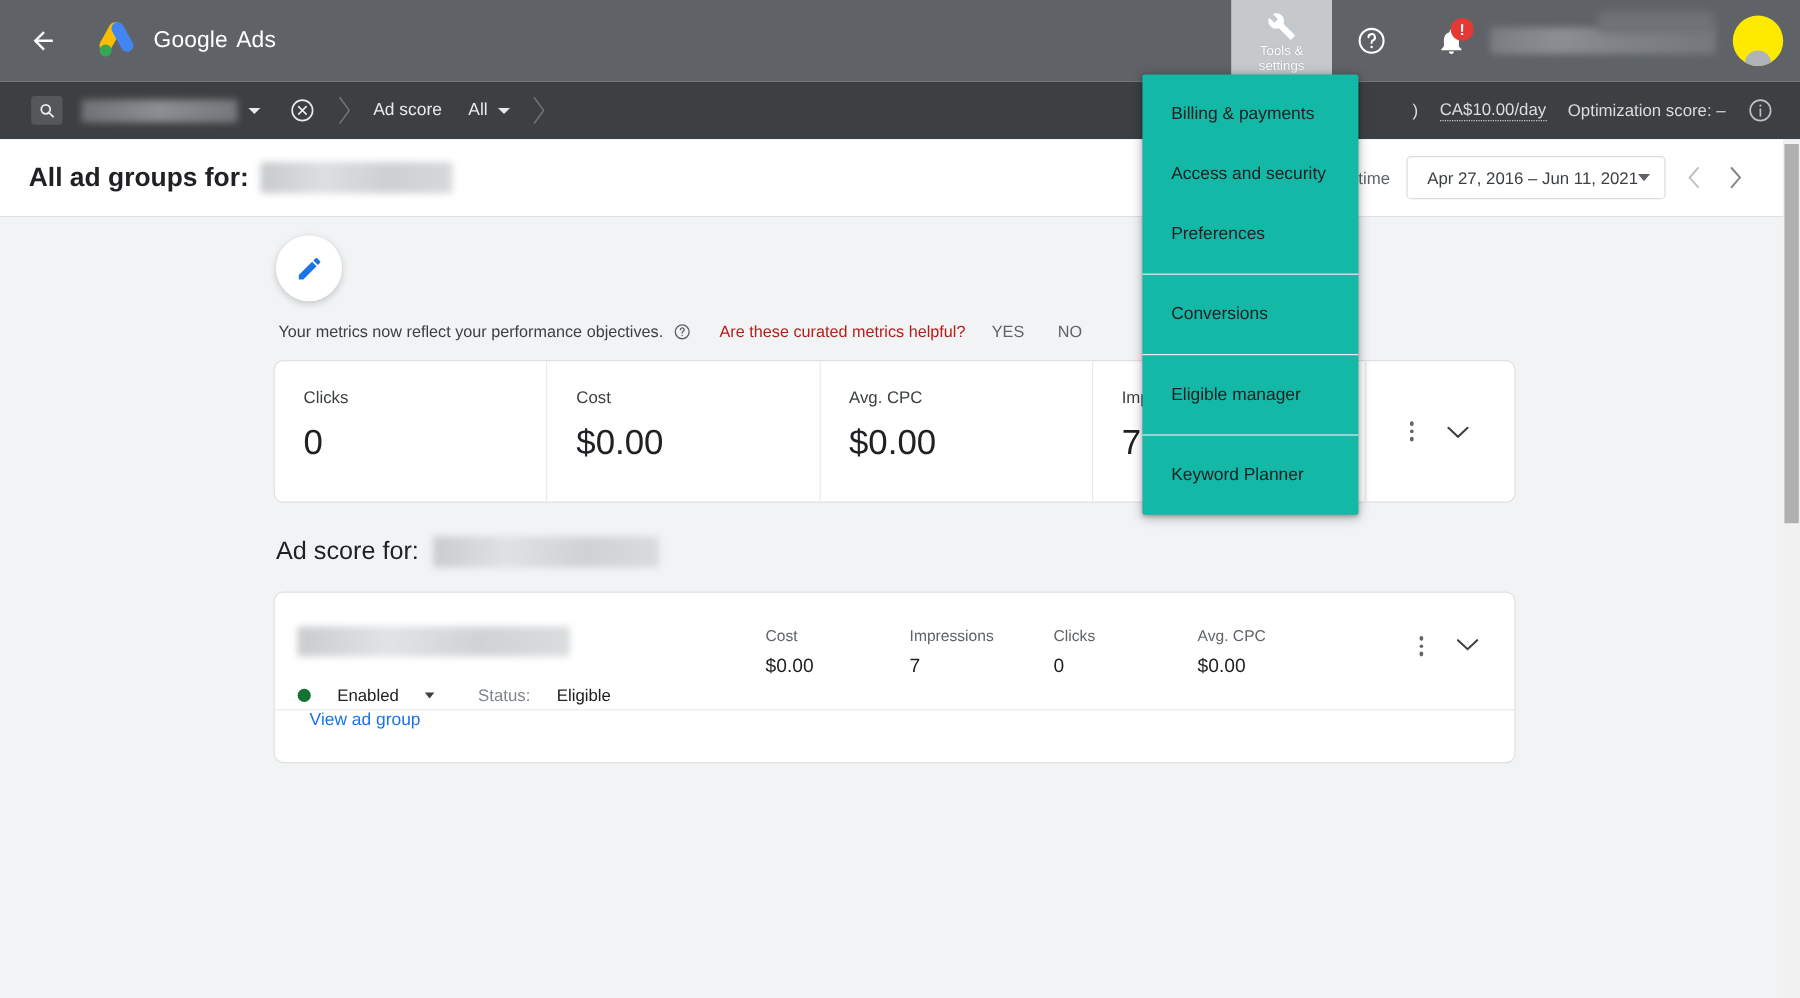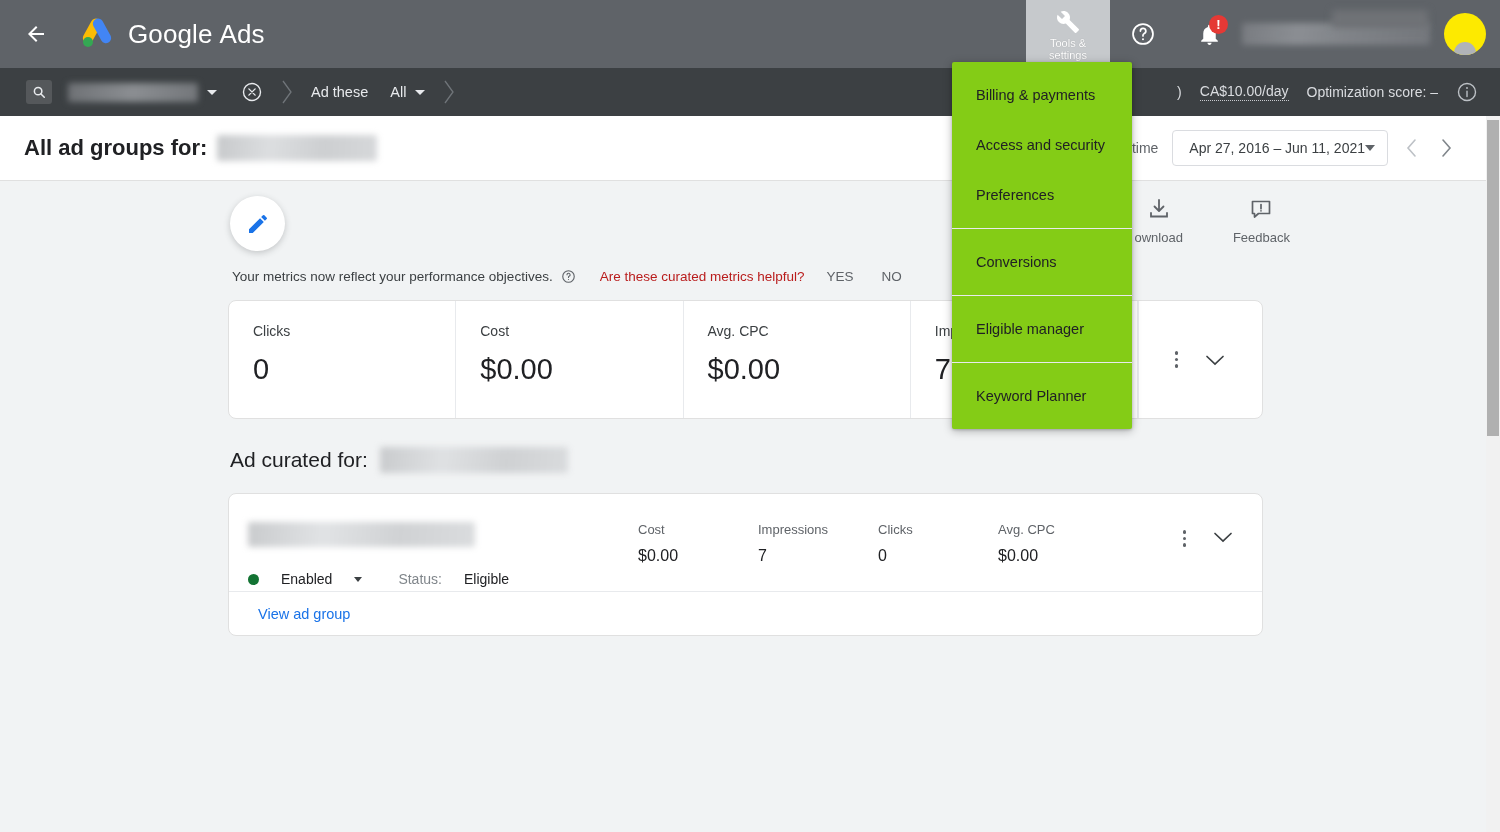--- a/index.html
+++ b/index.html
@@ -14,21 +14,21 @@
   .topbar {
     position: absolute; top: 0; left: 0; width: 1500px; height: 68px;
     background: #5f6368; display: flex; align-items: center;
   }
   .back-arrow {
     margin-left: 20px; width: 32px; height: 32px; cursor: pointer;
     display: flex; align-items: center; justify-content: center;
   }
   .ads-logo { margin-left: 28px; width: 34px; height: 32px; position: relative; }
   .brand {
-    margin-left: 14px; color: #fff; font-size: 26px; letter-spacing: .1px;
+    margin-left: 14px; color: #fff; font-size: 19px; letter-spacing: .1px;
     display: flex; gap: 7px;
   }
   .brand .b-bold { font-weight: 400; }
   .topbar-right {
     position: absolute; right: 0; top: 0; height: 68px;
     display: flex; align-items: center;
   }
   .tools-btn {
     width: 84px; height: 68px; background: #c6c9cc;
     display: flex; flex-direction: column; align-items: center;
@@ -201,33 +201,33 @@
   .gc-statlbl { color: #80868b; margin-left: 14px; }
   .gc-statval { color: #202124; }
   .gc-metric { width: 120px; padding-top: 28px; }
   .gcm-lbl { font-size: 13px; color: #5f6368; margin-bottom: 10px; }
   .gcm-val { font-size: 16px; color: #202124; }
   .gc-actions {
     margin-left: auto; display: flex; align-items: flex-start; gap: 26px;
     padding: 36px 28px 0 0;
   }
   .gc-foot {
-    border-top: 1px solid #e8eaed; height: 45px; display: flex; align-items: center;
+    border-top: 1px solid #e8eaed; height: 45px; display: flex; 
     padding-left: 29px;
   }
   .link-blue { color: #1a73e8; font-size: 14.5px; cursor: pointer; }
   .caret-gray {
     width: 0; height: 0; border-left: 5px solid transparent;
     border-right: 5px solid transparent; border-top: 6px solid #5f6368;
   }
 
   
   .menu {
     position: absolute; left: 952px; top: 62px; width: 180px;
-    background: #84cc16; border-radius: 2px;
+    background: #14b8a6; border-radius: 2px;
     box-shadow: 0 2px 10px rgba(0,0,0,.28), 0 1px 3px rgba(0,0,0,.18);
     z-index: 50; padding: 8px 0;
   }
   .menu-item {
     height: 50px; display: flex; align-items: center; padding-left: 24px;
     font-size: 14.5px; color: #202124; cursor: pointer;
   }
   .menu-div { height: 1px; background: #e8eaed; margin: 8px 0; }
 
   
@@ -313,21 +313,21 @@
           <path d="M8.6 8.6l6.8 6.8M15.4 8.6l-6.8 6.8" stroke-linecap="round"></path>
       </svg>
     </div>
 
     <div class="sep-chev">
       <svg width="16" height="26" viewBox="0 0 16 26" fill="none" stroke="#9aa0a6" stroke-width="1.3">
         <path d="M4 2 L12 13 L4 24"></path>
       </svg>
     </div>
 
-    <div class="crumb-link">Ad these</div>
+    <div class="crumb-link">Ad score</div>
     <div class="crumb-link" style="margin-left:22px">All</div>
     <div class="caret-dn"></div>
 
     <div class="sep-chev">
       <svg width="16" height="26" viewBox="0 0 16 26" fill="none" stroke="#9aa0a6" stroke-width="1.3">
         <path d="M4 2 L12 13 L4 24"></path>
       </svg>
     </div>
 
     <div class="budget">
@@ -369,37 +369,20 @@
   </div>
 
   <div class="content">
 
     <div class="fab">
       <svg width="24" height="24" viewBox="0 0 24 24" fill="#1a73e8">
         <path d="M3 17.25V21h3.75L17.81 9.94l-3.75-3.75L3 17.25zM20.71 7.04a1 1 0 0 0 0-1.41l-2.34-2.34a1 1 0 0 0-1.41 0l-1.83 1.83 3.75 3.75 1.83-1.83z"></path>
       </svg>
     </div>
 
-    <div class="toolbar-right">
-      <div class="tb-item">
-        <svg width="24" height="24" viewBox="0 0 24 24" fill="none" stroke="#5f6368" stroke-width="1.8">
-          <path d="M12 3v10M7.5 9.5 12 14l4.5-4.5" stroke-linecap="round" stroke-linejoin="round"></path>
-          <path d="M4 16v3.5h16V16" stroke-linecap="round"></path>
-        </svg>
-        <span>ownload</span>
-      </div>
-      <div class="tb-item">
-        <svg width="24" height="24" viewBox="0 0 24 24" fill="none" stroke="#5f6368" stroke-width="1.7">
-          <path d="M3.5 4.5h17v12h-11l-4 3.5v-3.5h-2z" stroke-linejoin="round"></path>
-          <path d="M12 7.5v4.2" stroke-linecap="round"></path>
-          <circle cx="12" cy="13.8" r=".85" fill="#5f6368" stroke="none"></circle>
-        </svg>
-        <span>Feedback</span>
-      </div>
-    </div>
 
     <div class="metrics-note">
       <span>Your metrics now reflect your performance objectives.</span>
       <span class="mn-q">
         <svg width="15" height="15" viewBox="0 0 24 24" fill="none" stroke="#5f6368" stroke-width="1.8">
           <circle cx="12" cy="12" r="9.2"></circle>
           <path d="M9.6 9.3a2.5 2.5 0 1 1 3.3 2.4c-.6.25-.9.8-.9 1.45v.5" stroke-linecap="round"></path>
           <circle cx="12" cy="16.8" r=".95" fill="#5f6368" stroke="none"></circle>
         </svg>
       </span>
@@ -433,21 +416,21 @@
           </span>
         <span style="display:flex">
           <svg width="22" height="14" viewBox="0 0 22 14" fill="none" stroke="#3c4043" stroke-width="1.7">
             <path d="M3 3.5 L11 11 L19 3.5" stroke-linecap="round"></path>
           </svg>
         </span>
       </div>
     </div>
 
     <div class="section-head">
-      <span>Ad curated for:</span>
+      <span>Ad score for:</span>
       <span class="sh-blur"></span>
     </div>
 
     <div class="group-card">
       <div class="gc-top">
         <div class="gc-name-col">
           <div class="gc-name-blur"></div>
           <div class="gc-status">
             <span class="dot-green"></span>
             <span class="gc-enabled">Enabled</span>

